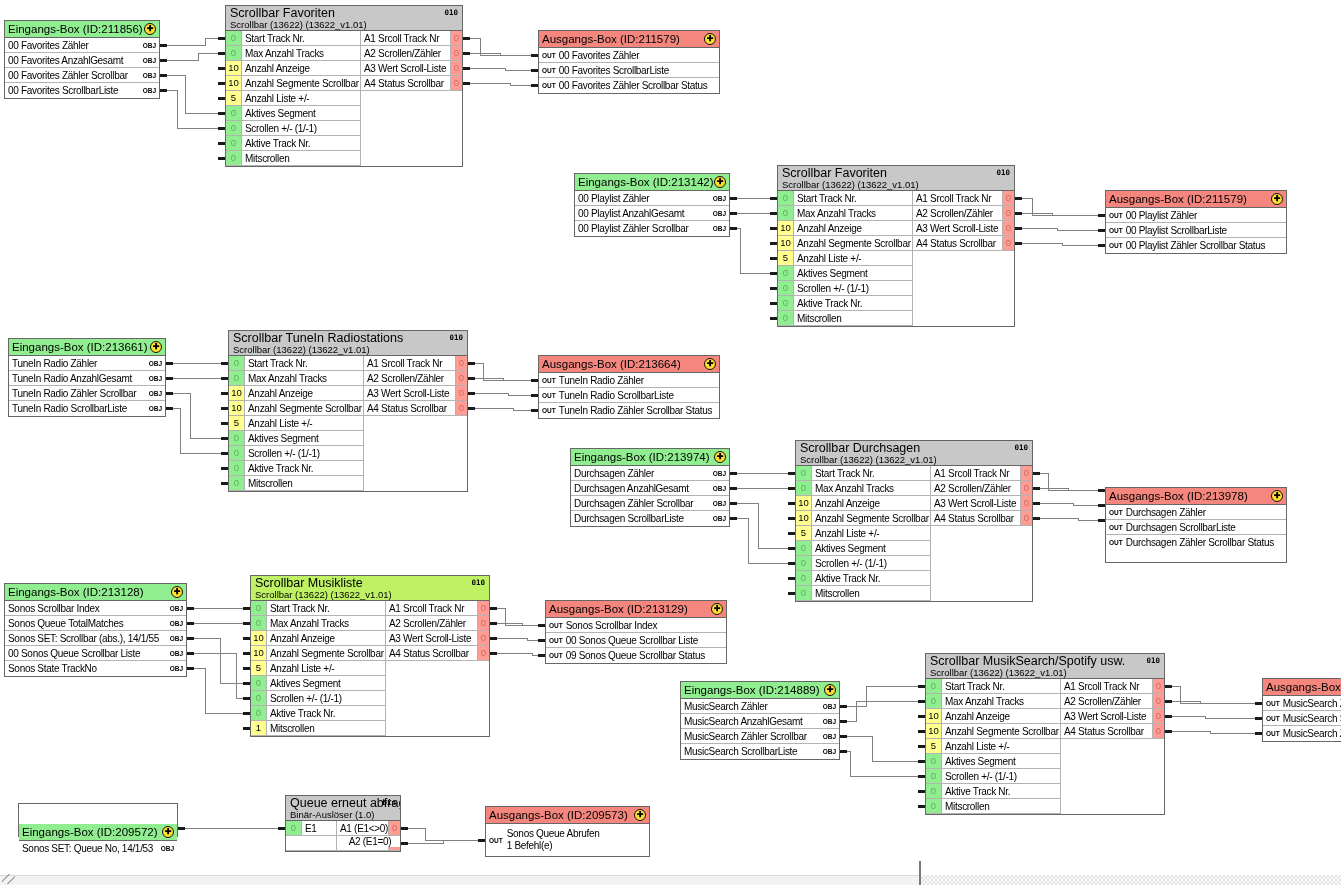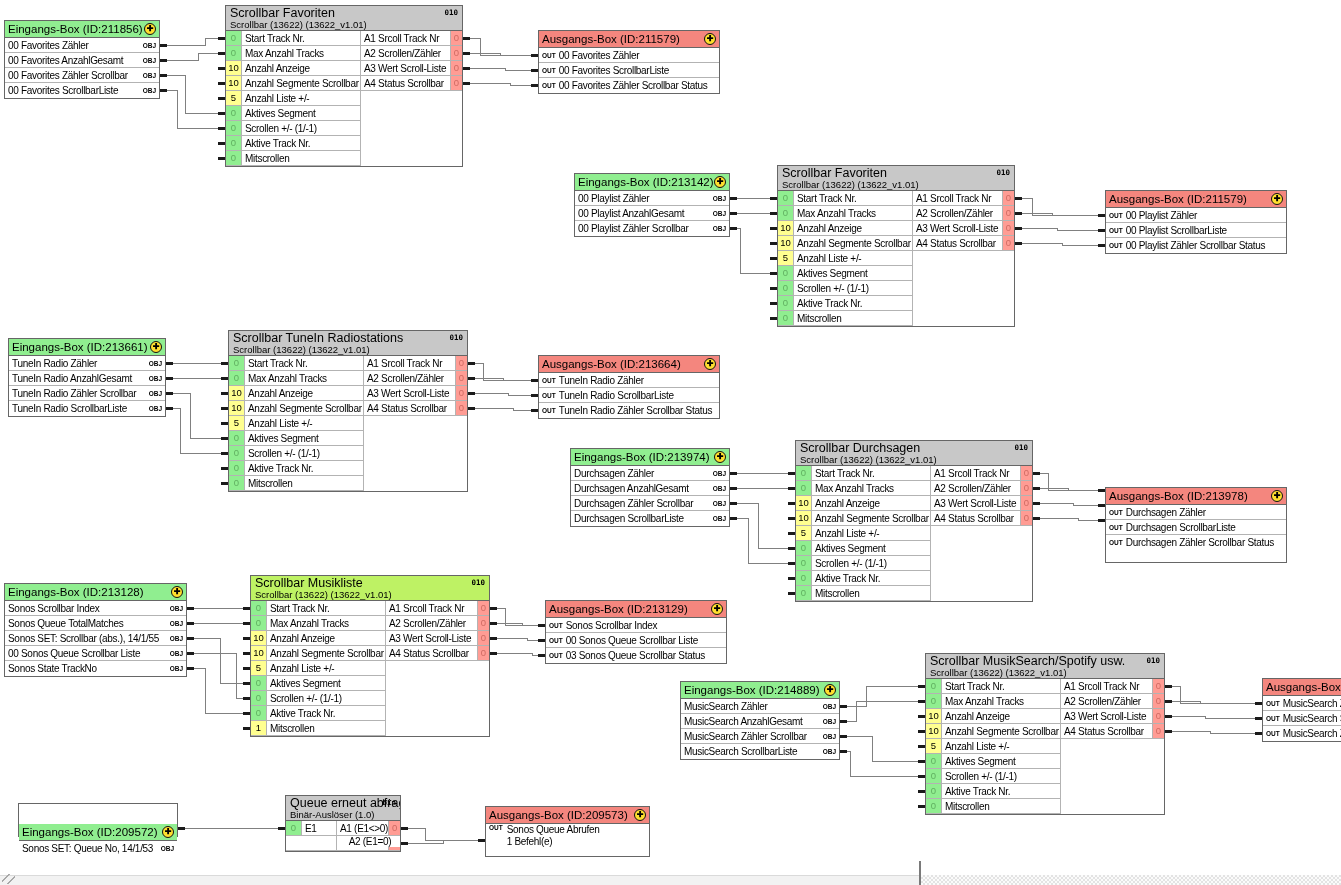--- a/index.html
+++ b/index.html
@@ -18,21 +18,21 @@
   .blk-head{height:25px;border-bottom:1px solid #666;padding:1px 4px;position:relative;overflow:hidden}
   .blk-title{font-size:12.5px;line-height:13px;white-space:nowrap}
   .blk-sub{font-size:9.5px;line-height:10px;white-space:nowrap}
   .blk-tag{position:absolute;top:2px;right:4px;font-size:7.5px;font-weight:bold;font-family:"DejaVu Sans Mono",monospace}
   .blk-body{position:relative}
   .blk-row{position:absolute;height:15px;display:flex;align-items:center;border-bottom:1px solid #b3b3b3;font-size:10px;letter-spacing:-0.3px;white-space:nowrap;overflow:hidden}
   .blk-label{padding-left:3px}
   .val{flex:0 0 16px;width:16px;height:100%;border-right:1px solid #b3b3b3;font-size:9.5px;letter-spacing:0;text-align:center;line-height:14px}
   .val-red{flex:0 0 12px;width:12px;height:100%;margin-left:auto;border-left:1px solid #b3b3b3;font-size:9.5px;letter-spacing:0;text-align:center;line-height:14px}
   .col-div{position:absolute;top:0;width:1px;background:#b3b3b3}
-  .queue-out-row{height:32px;display:flex;align-items:flex-start;padding:0 3px;font-size:10px;letter-spacing:-0.3px;white-space:nowrap;overflow:hidden}
+  .queue-out-row{height:32px;display:flex;align-items:center;padding:6px 3px;font-size:10px;letter-spacing:-0.3px;white-space:nowrap;overflow:hidden}
   .queue-lines{margin-left:4px;line-height:12px}
   .track-left{position:absolute;left:0;top:875;width:920px;height:10px;background:#f2f2f2;border-top:1px solid #dadada;z-index:3}
   .track-checker{position:absolute;top:875px;left:921px;width:420px;height:10px;z-index:3;background-color:#fbfbfb;background-image:linear-gradient(45deg,#e3e3e3 25%,transparent 25%,transparent 75%,#e3e3e3 75%),linear-gradient(45deg,#e3e3e3 25%,transparent 25%,transparent 75%,#e3e3e3 75%);background-size:4px 4px;background-position:0 0,2px 2px}
   .track-div{position:absolute;left:919px;top:861px;width:2px;height:24px;background:#7a7a7a;z-index:4}
   .grip{position:absolute;left:2px;top:874px;width:13px;height:10px;z-index:4;background:linear-gradient(135deg,transparent 30%,#a8a8a8 30% 38%,transparent 38% 62%,#a8a8a8 62% 70%,transparent 70%)}
 </style>
 </head>
 <body>
 
 <div id="stage">
@@ -718,21 +718,21 @@
       <div class="io-row">
         <span class="port-tag">OUT</span>
         <span class="out-label">Sonos Scrollbar Index</span>
       </div>
       <div class="io-row">
         <span class="port-tag">OUT</span>
         <span class="out-label">00 Sonos Queue Scrollbar Liste</span>
       </div>
       <div class="io-row">
         <span class="port-tag">OUT</span>
-        <span class="out-label">03 Sonos Queue Scrollbar Status</span>
+        <span class="out-label">09 Sonos Queue Scrollbar Status</span>
       </div>
     </div>
     <div class="box" style="left: 680px; top: 681px; width: 160px; height: 79px;">
       <div class="box-head" style="background: rgb(144, 238, 144);">
         <span class="box-title">Eingangs-Box (ID:214889)</span>
         <span class="plus-icon" style="background: rgb(255, 223, 46);">✚</span>
       </div>
       <div class="io-row">
         <span>MusicSearch Zähler</span>
         <span class="port-tag tag-right">OBJ</span>

